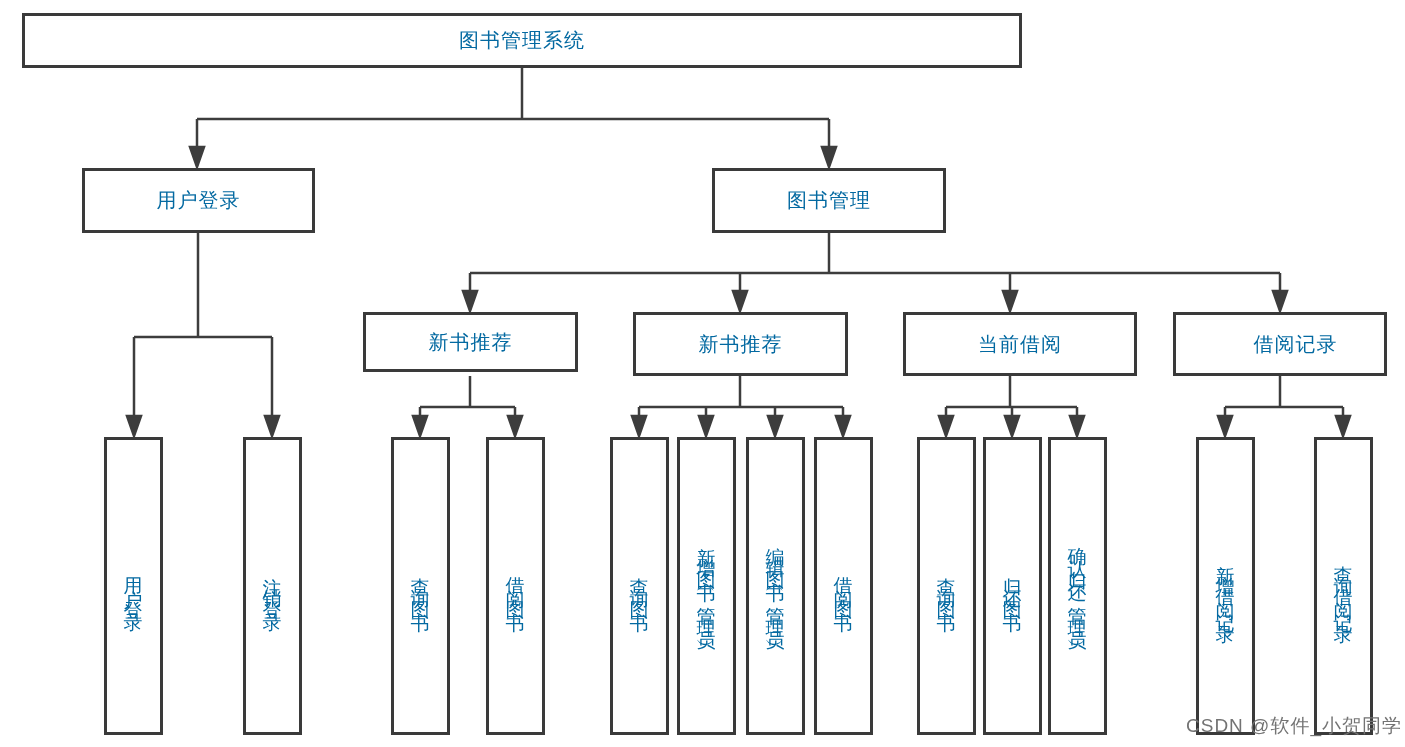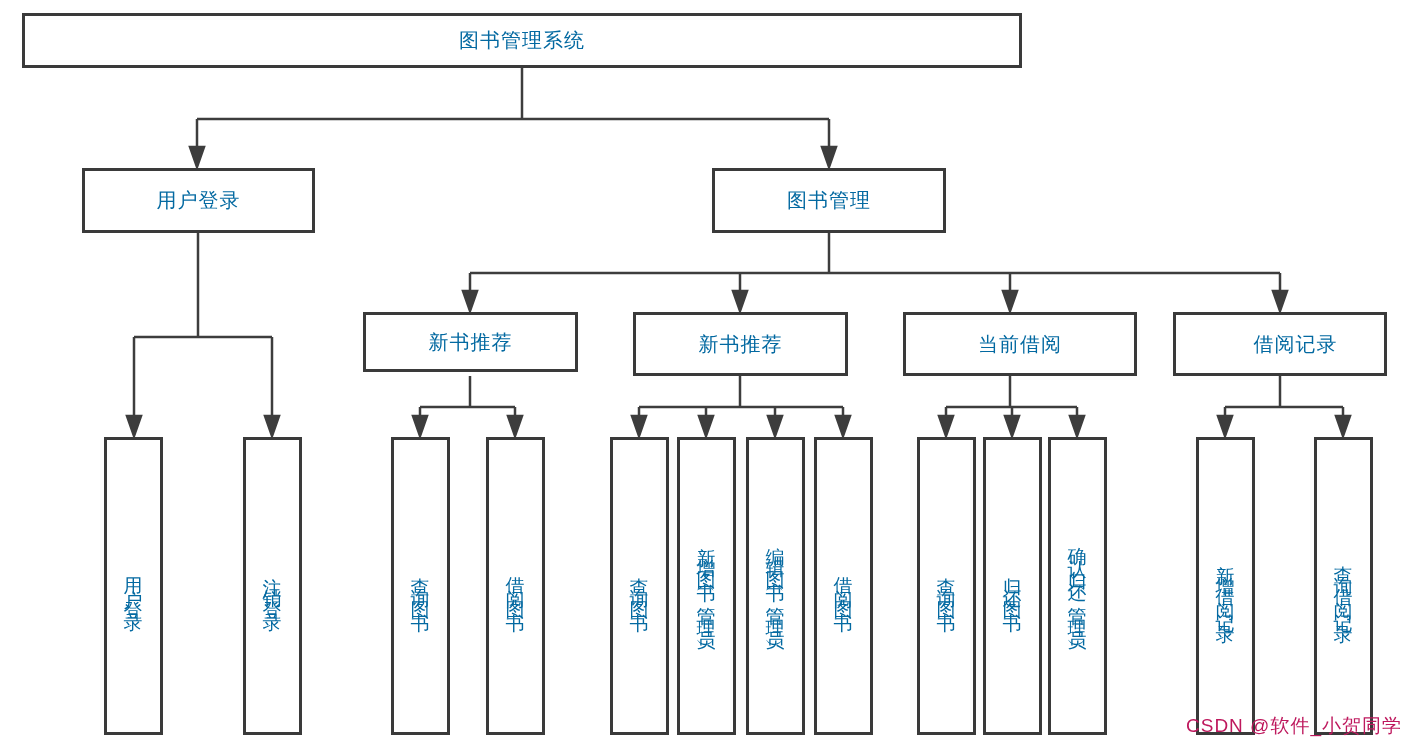--- a/index.html
+++ b/index.html
@@ -33,21 +33,21 @@
     text-orientation: mixed;
     letter-spacing: 12px;
     line-height: 1;
     white-space: nowrap;
   }
   .watermark {
     position: absolute;
     left: 1186px; top: 713px;
     z-index: 3;
     font-size: 19px;
-    color: #be185d;
+    color: #737373;
     letter-spacing: 1px;
     white-space: nowrap;
   }
 </style>
 </head>
 <body>
 
 <div class="stage">
 
   <svg class="connectors" viewBox="0 0 1405 747" xmlns="http://www.w3.org/2000/svg">

